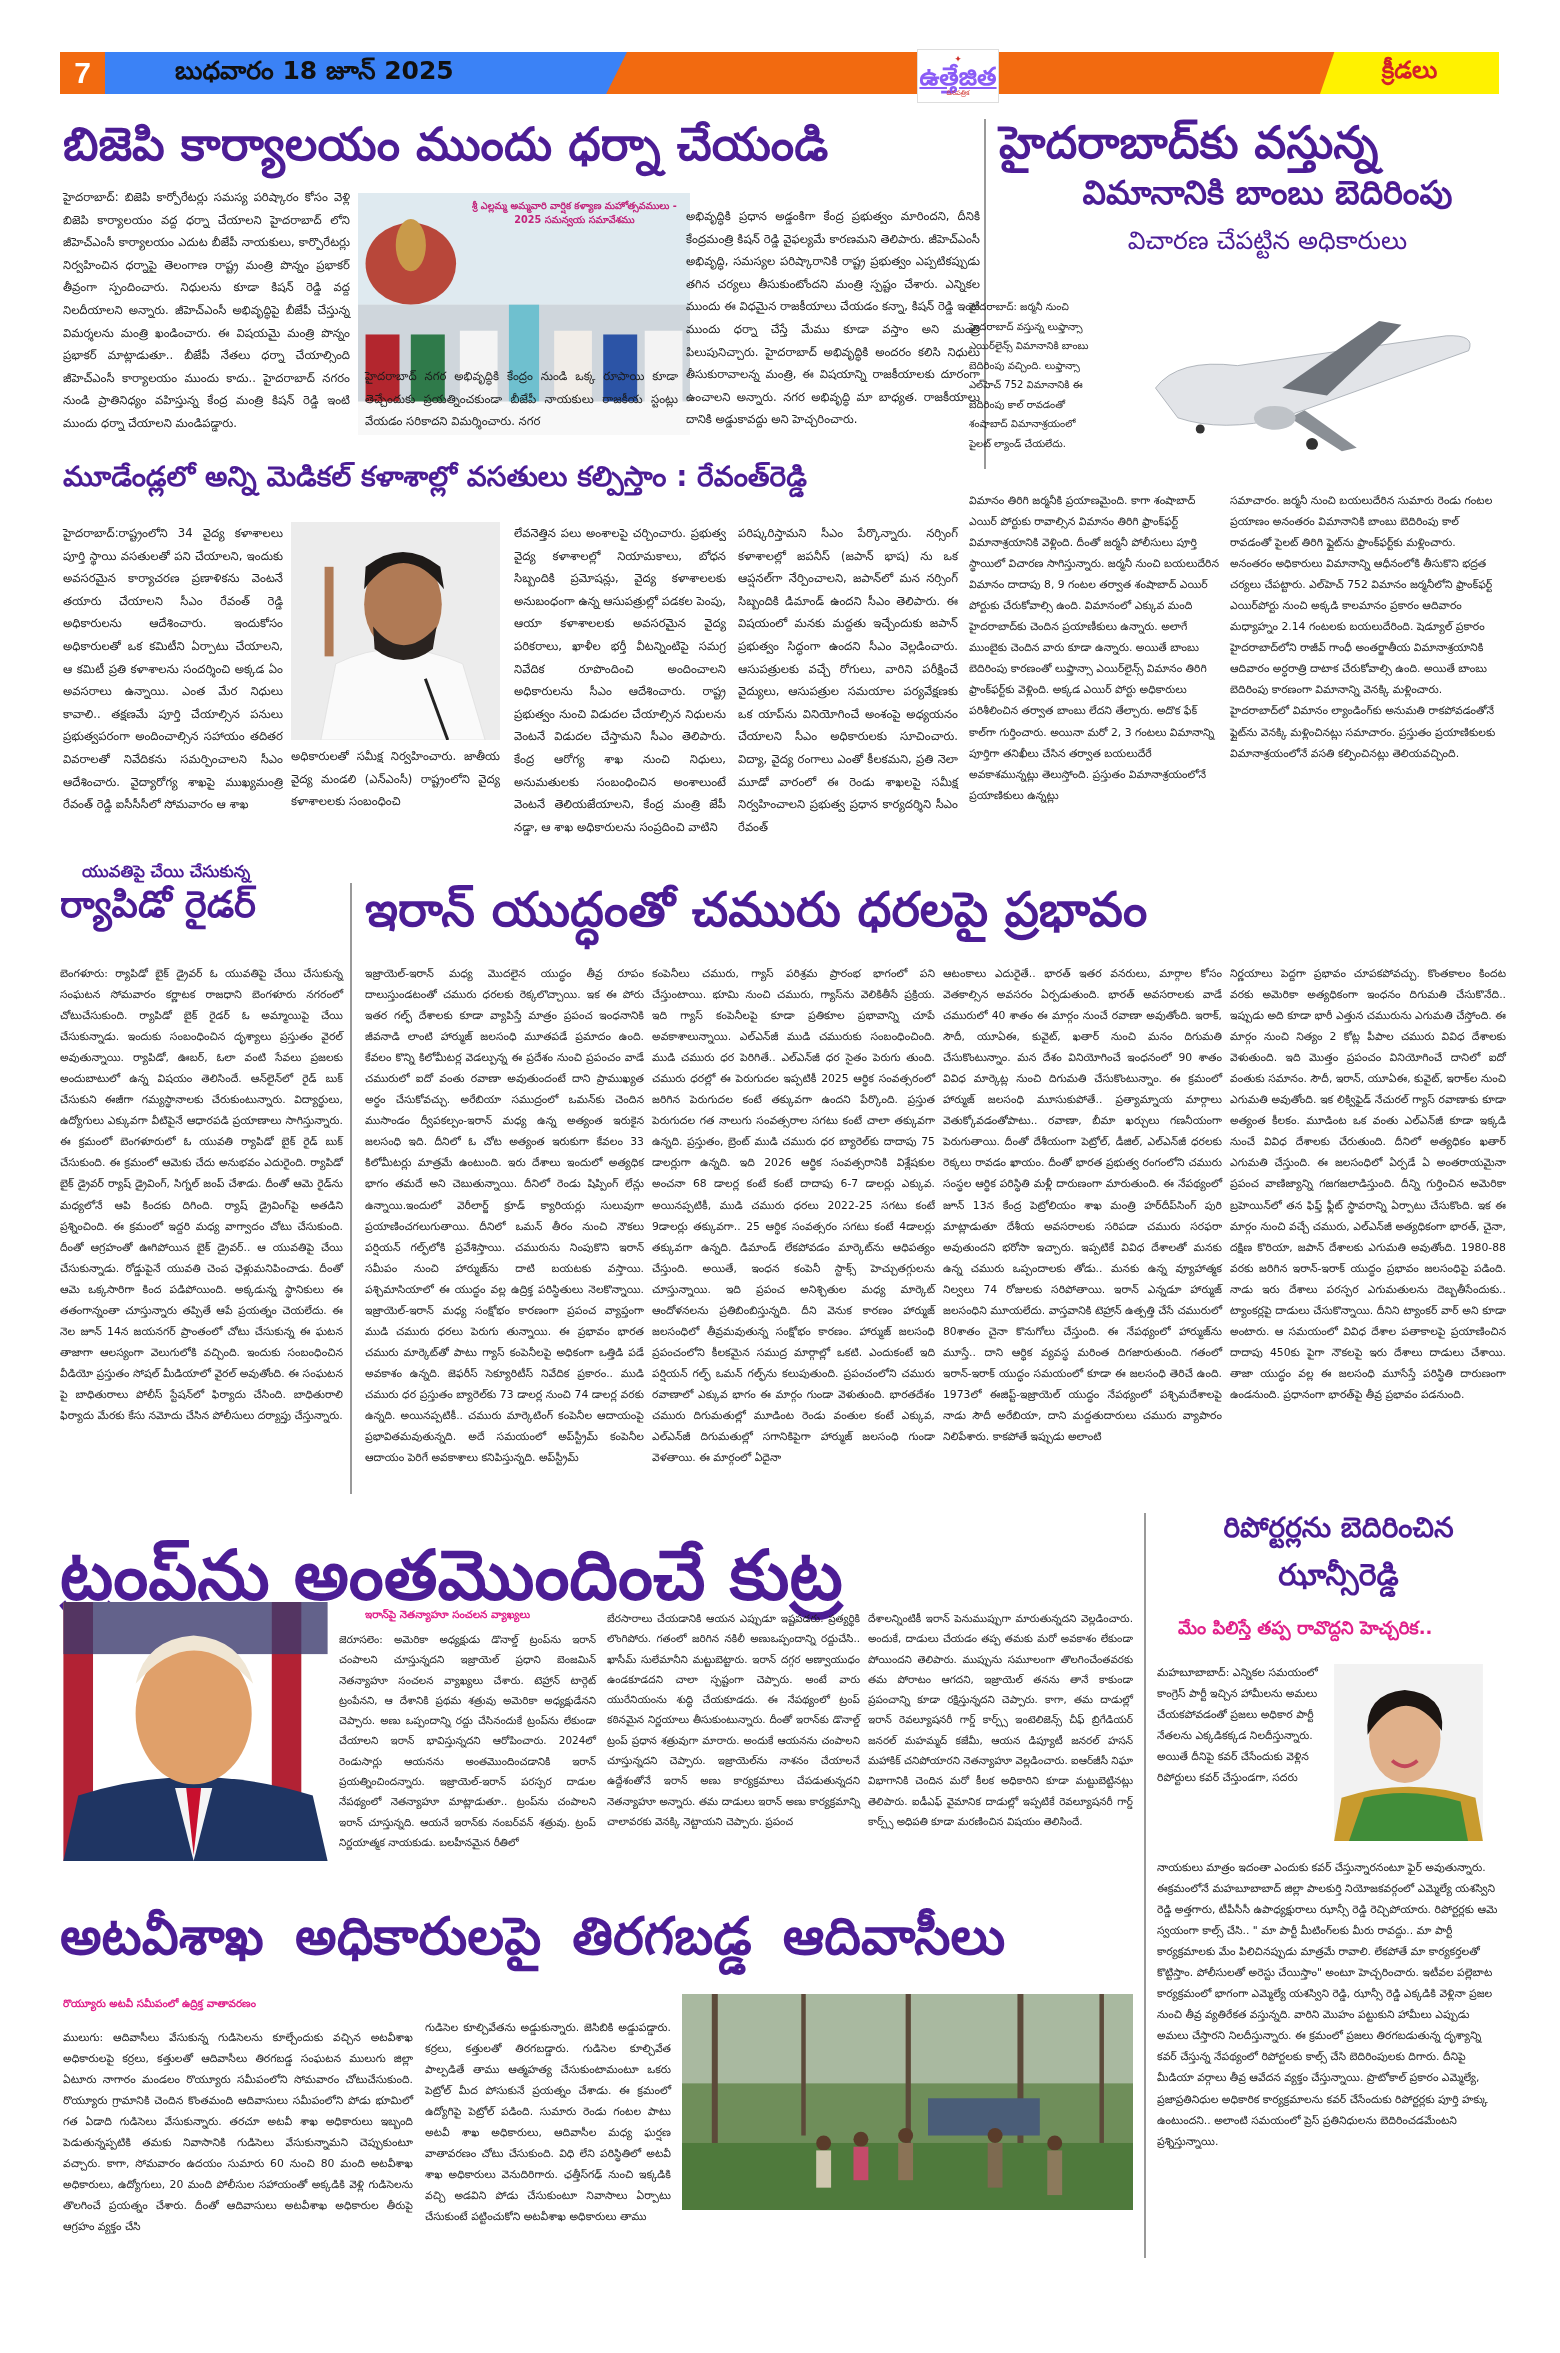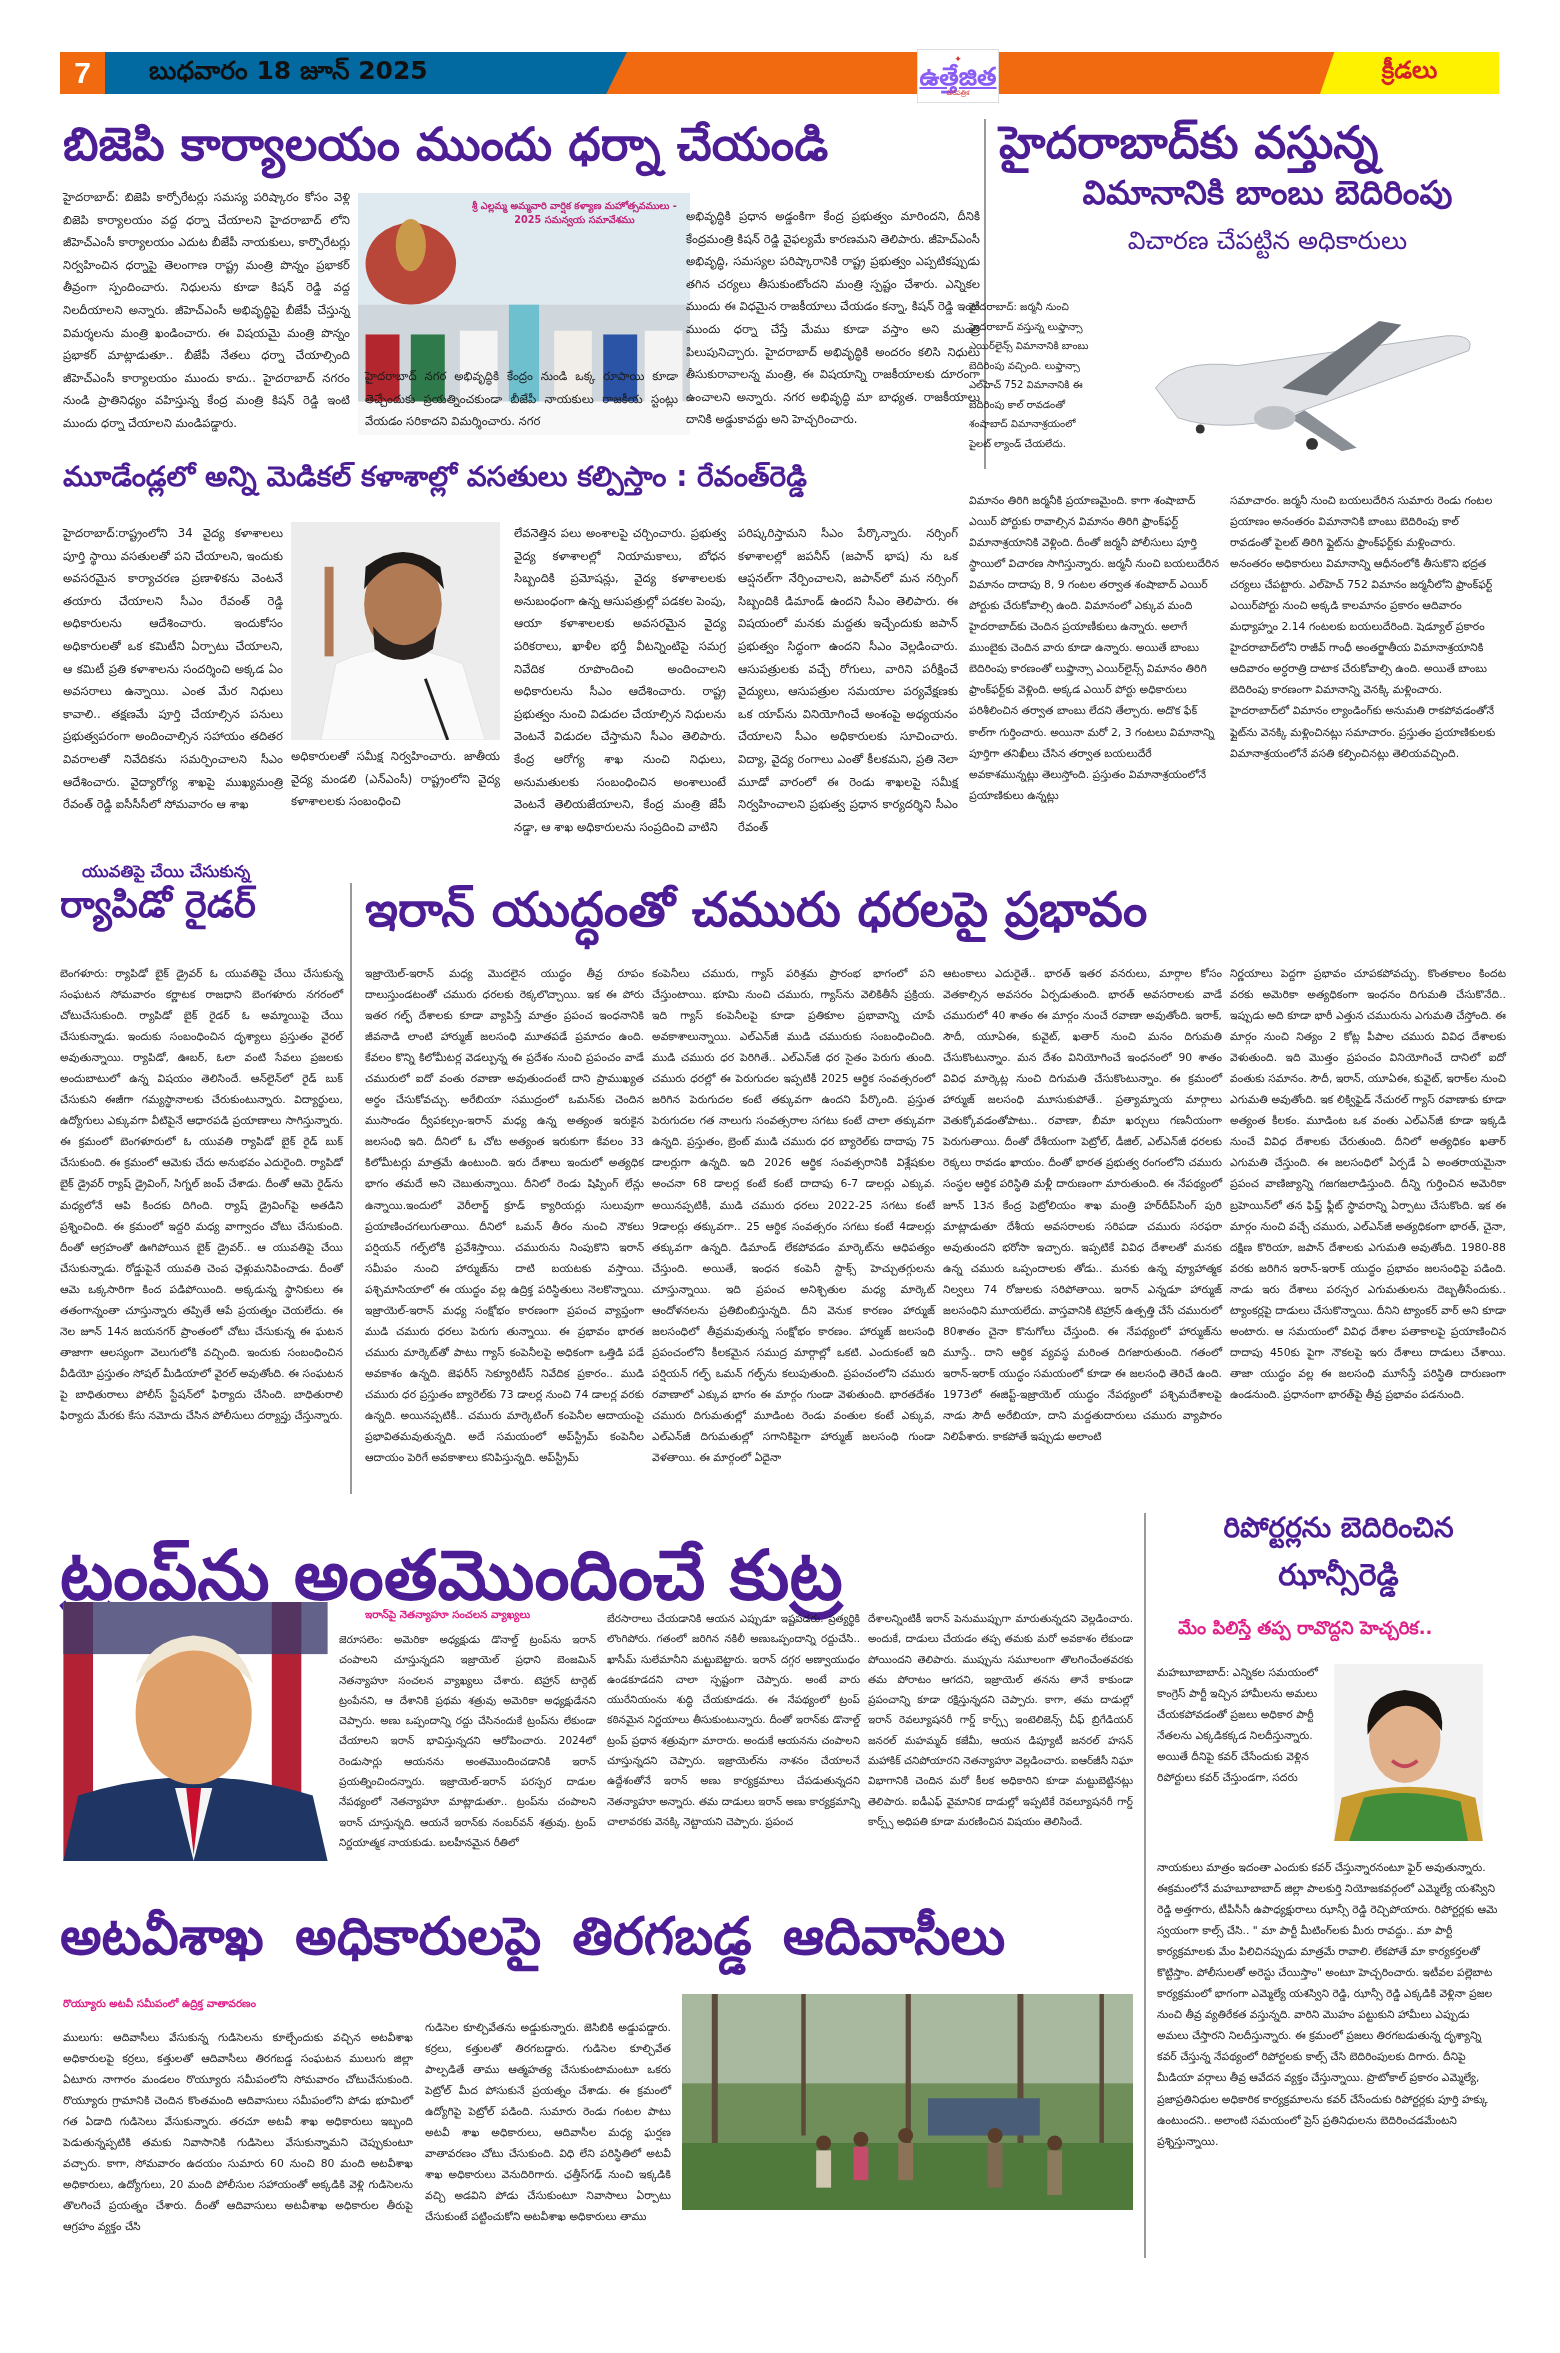--- a/index.html
+++ b/index.html
@@ -3,21 +3,21 @@
 <meta charset="utf-8">
 <style>
   * { box-sizing: border-box; margin: 0; padding: 0; }
   html, body { width: 1561px; height: 2354px; background: #ffffff; overflow: hidden; }
   body { position: relative; font-family: "DejaVu Sans", sans-serif; color: #111; }
   .abs { position: absolute; }
 
   
   .masthead { left: 60px; top: 52px; width: 1438px; height: 42px; }
   .mh-num { position:absolute; left:0; top:0; width:45px; height:42px; background:#f26a10; color:#fff; font: bold 30px "Liberation Sans", sans-serif; display:flex; align-items:center; justify-content:center; }
-  .mh-date { position:absolute; left:45px; top:0; width:522px; height:42px; background:#0369a1; clip-path: polygon(0 0, 100% 0, 96% 100%, 0 100%); font: bold 25px "DejaVu Sans", sans-serif; display:flex; align-items:center; padding-left:44px; }
+  .mh-date { position:absolute; left:45px; top:0; width:522px; height:42px; background:#3b82f6; clip-path: polygon(0 0, 100% 0, 96% 100%, 0 100%); font: bold 25px "DejaVu Sans", sans-serif; display:flex; align-items:center; padding-left:70px; }
   .mh-orange { position:absolute; left:544px; top:0; width:745px; height:42px; background:#f26a10; }
   .mh-logo { position:absolute; left:857px; top:-3px; width:82px; height:54px; background:#fff; display:flex; flex-direction:column; align-items:center; justify-content:center; border:0.7px solid #ddd; }
   .mh-logo .lg { font: bold 25px "DejaVu Sans", sans-serif; color:#8b5cf6; line-height:1;text-decoration:underline; }
   .mh-logo .sub { font: 6.7px "DejaVu Sans", sans-serif; color:#d0302a; }
   .mh-section { position:absolute; left:1260px; top:0; width:179px; height:42px; background:#fff200; clip-path: polygon(8% 0, 100% 0, 100% 100%, 0 100%); color:#d3202a; font: bold 24px "DejaVu Sans", sans-serif; display:flex; align-items:center; justify-content:center; }
 
   .headline { font-weight: bold; color:#4c1d95; line-height:1.1; font-family:"DejaVu Sans", sans-serif; }
   .body-text { font: 11.6px/1.95 "DejaVu Sans", sans-serif; color:#1a1a1a; text-align: justify; }
   .pink { color:#e0208a; font-weight:bold; }
   .vrule { background:#999; width:1.5px; }

